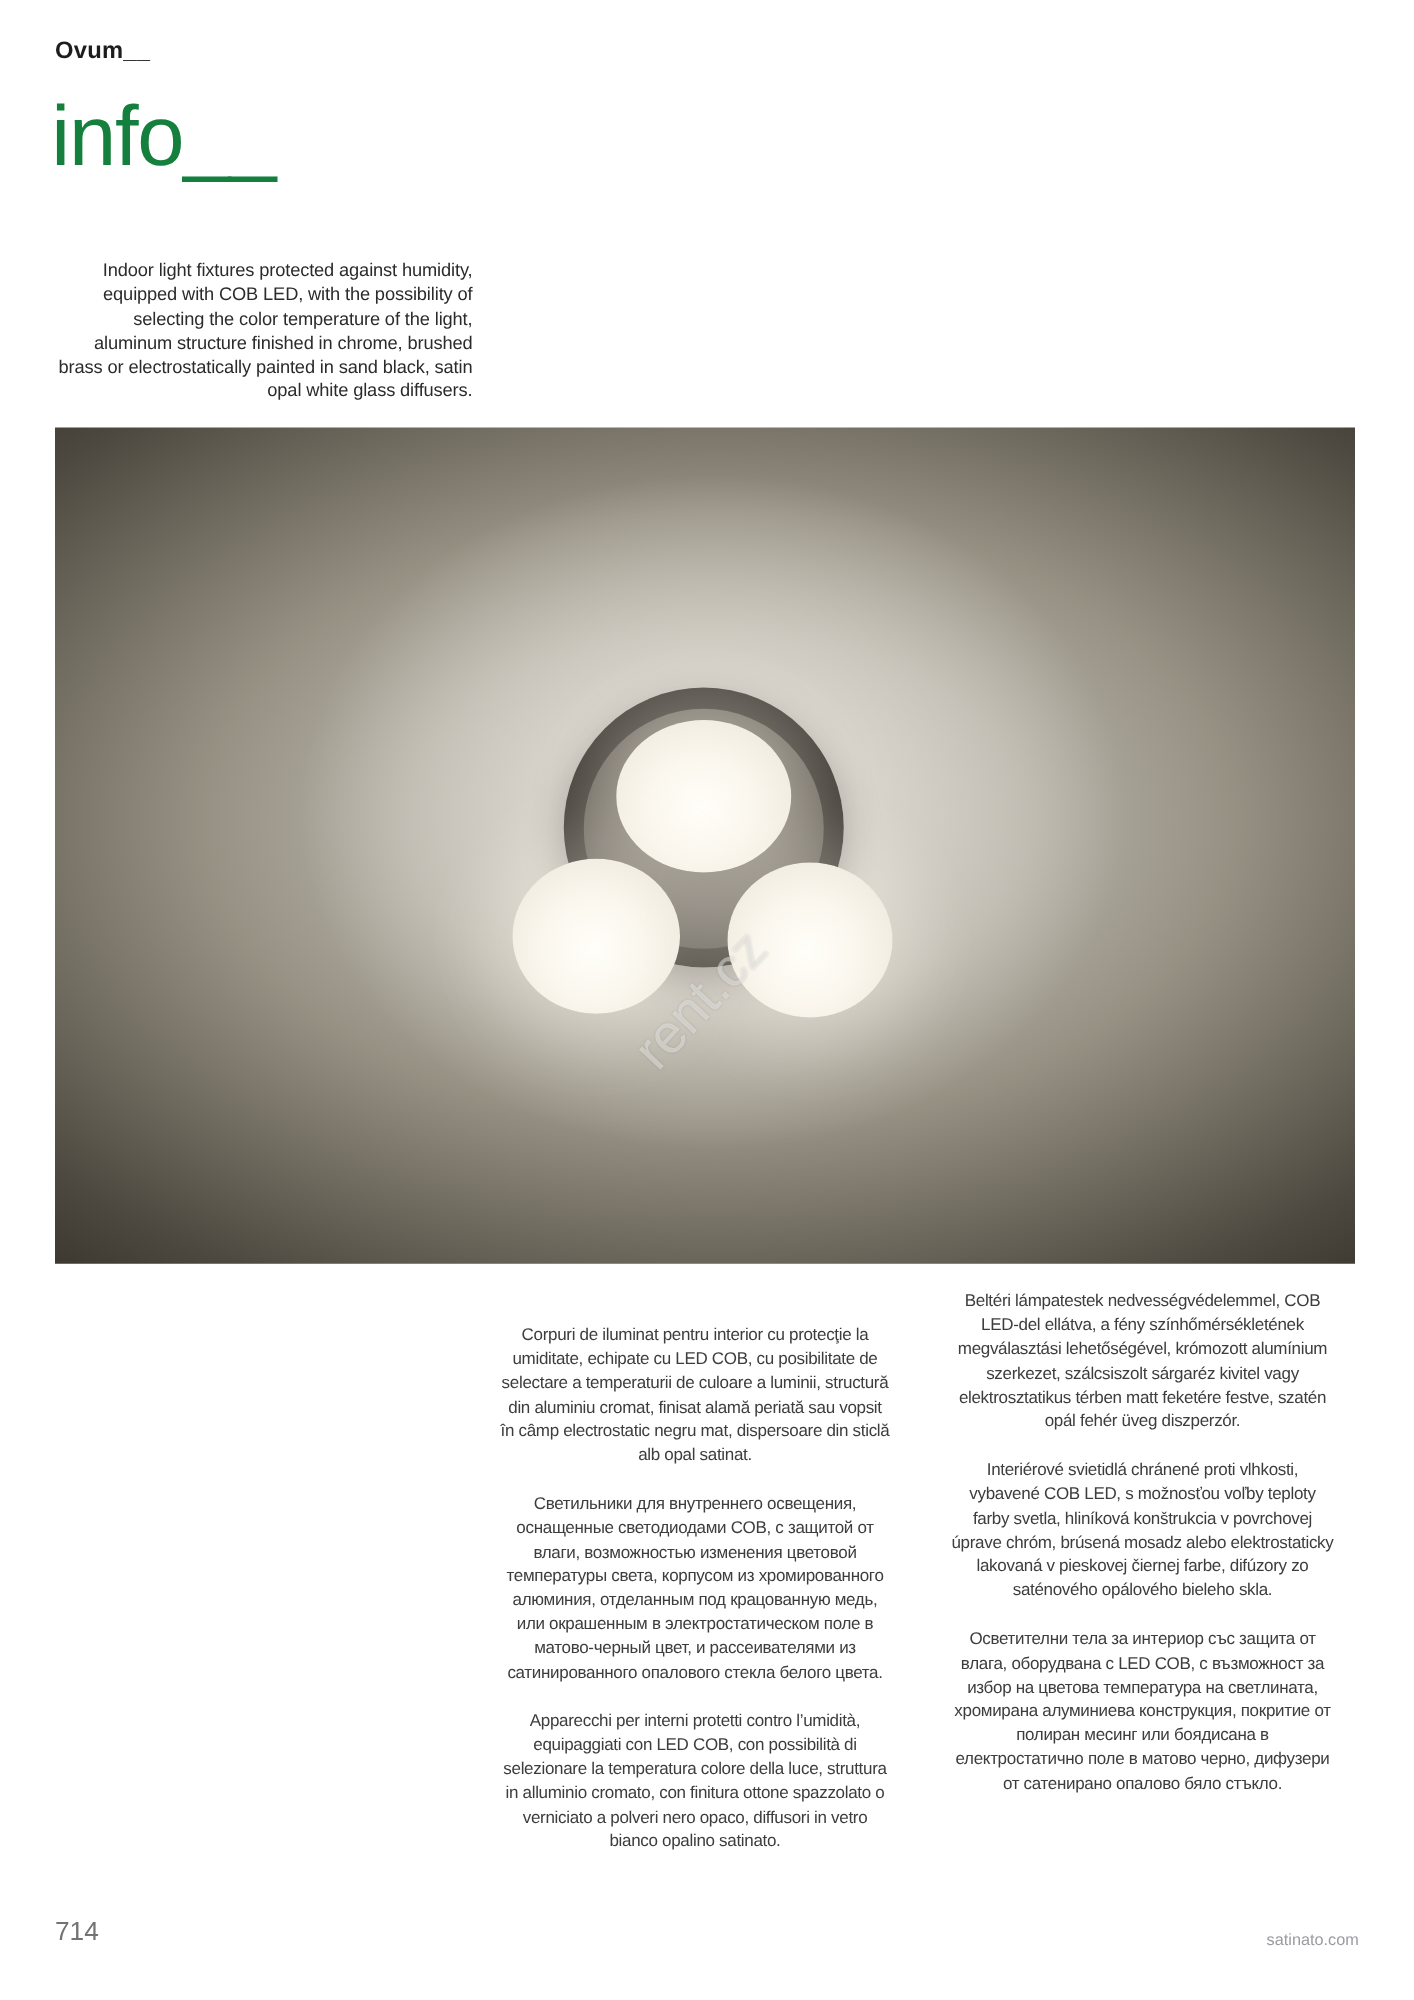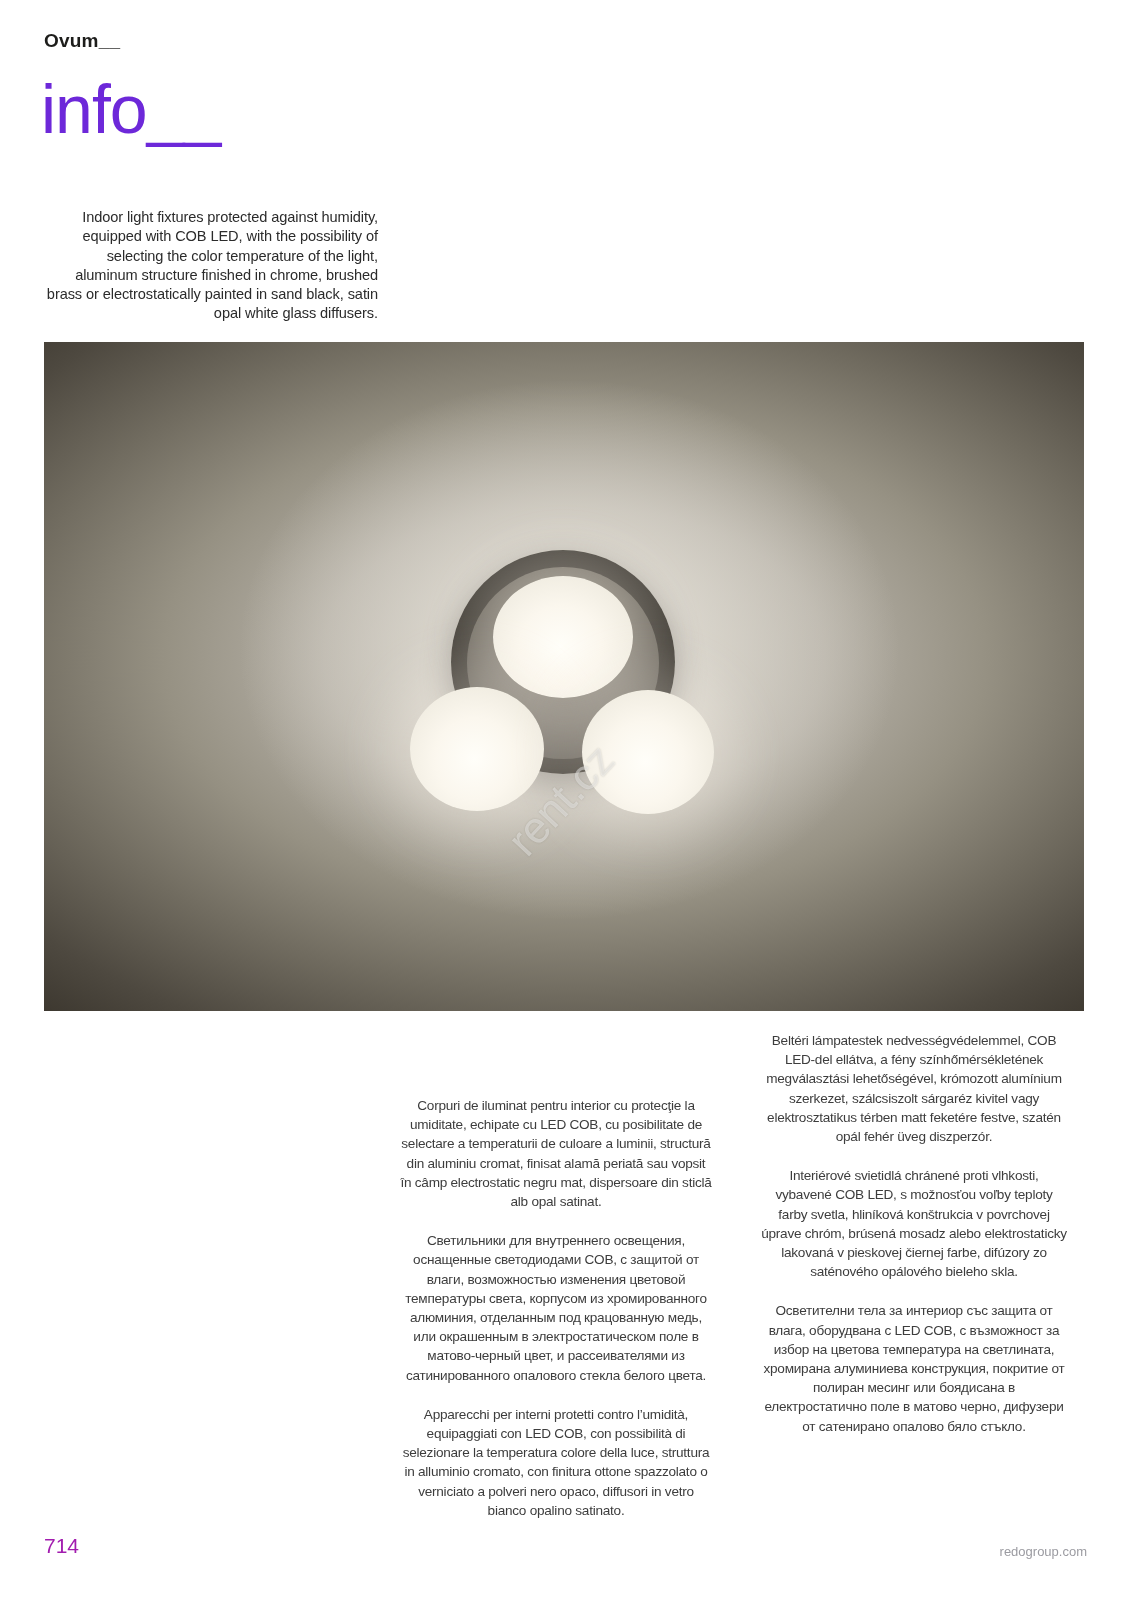--- a/index.html
+++ b/index.html
@@ -22,21 +22,21 @@
     font-weight: 600;
     letter-spacing: 0.2px;
     color: #1d1d1b;
   }
   .title {
     position: absolute;
     left: 41px; top: 72px;
     font-size: 68px;
     font-weight: 200;
     letter-spacing: -1px;
-    color: #6d28d9;
+    color: #15803d;
     line-height: 1.1;
   }
   .intro {
     position: absolute;
     left: 44px; top: 208px;
     width: 334px;
     font-size: 14.6px;
     line-height: 19.3px;
     letter-spacing: -0.1px;
     color: #2b2b2b;
@@ -100,30 +100,30 @@
   
   .col {
     position: absolute;
     font-size: 13.6px;
     line-height: 19.2px;
     letter-spacing: -0.25px;
     color: #3d3d3d;
     text-align: center;
   }
   .col p { margin-bottom: 20px; }
-  .col-left  { left: 400px; top: 1096px; width: 312px; }
+  .col-left  { left: 400px; top: 1058px; width: 312px; }
   .col-right { left: 760px; top: 1031px; width: 308px; }
 
   
   .pagenum {
     position: absolute;
     left: 44px; top: 1534px;
     font-size: 21px;
     font-weight: 500;
-    color: #a21caf;
+    color: #737373;
   }
   .site {
     position: absolute;
     right: 44px; top: 1544px;
     font-size: 13px;
     color: #9b9ba1;
   }
 </style>
 </head>
 <body>
@@ -153,15 +153,15 @@
   </section>
 
   <section class="col col-right">
     <p>Beltéri lámpatestek nedvességvédelemmel, COB LED-del ellátva, a fény színhőmérsékletének megválasztási lehetőségével, krómozott alumínium szerkezet, szálcsiszolt sárgaréz kivitel vagy elektrosztatikus térben matt feketére festve, szatén opál fehér üveg diszperzór.</p>
     <p>Interiérové svietidlá chránené proti vlhkosti, vybavené COB LED, s možnosťou voľby teploty farby svetla, hliníková konštrukcia v povrchovej úprave chróm, brúsená mosadz alebo elektrostaticky lakovaná v pieskovej čiernej farbe, difúzory zo saténového opálového bieleho skla.</p>
     <p>Осветителни тела за интериор със защита от влага, оборудвана с LED COB, с възможност за избор на цветова температура на светлината, хромирана алуминиева конструкция, покритие от полиран месинг или боядисана в електростатично поле в матово черно, дифузери от сатенирано опалово бяло стъкло.</p>
   </section>
 
   <div class="pagenum">714</div>
 
-  <div class="site">redogroup.com</div>
+  <div class="site">satinato.com</div>
 
 </div>
 
 </body></html>

